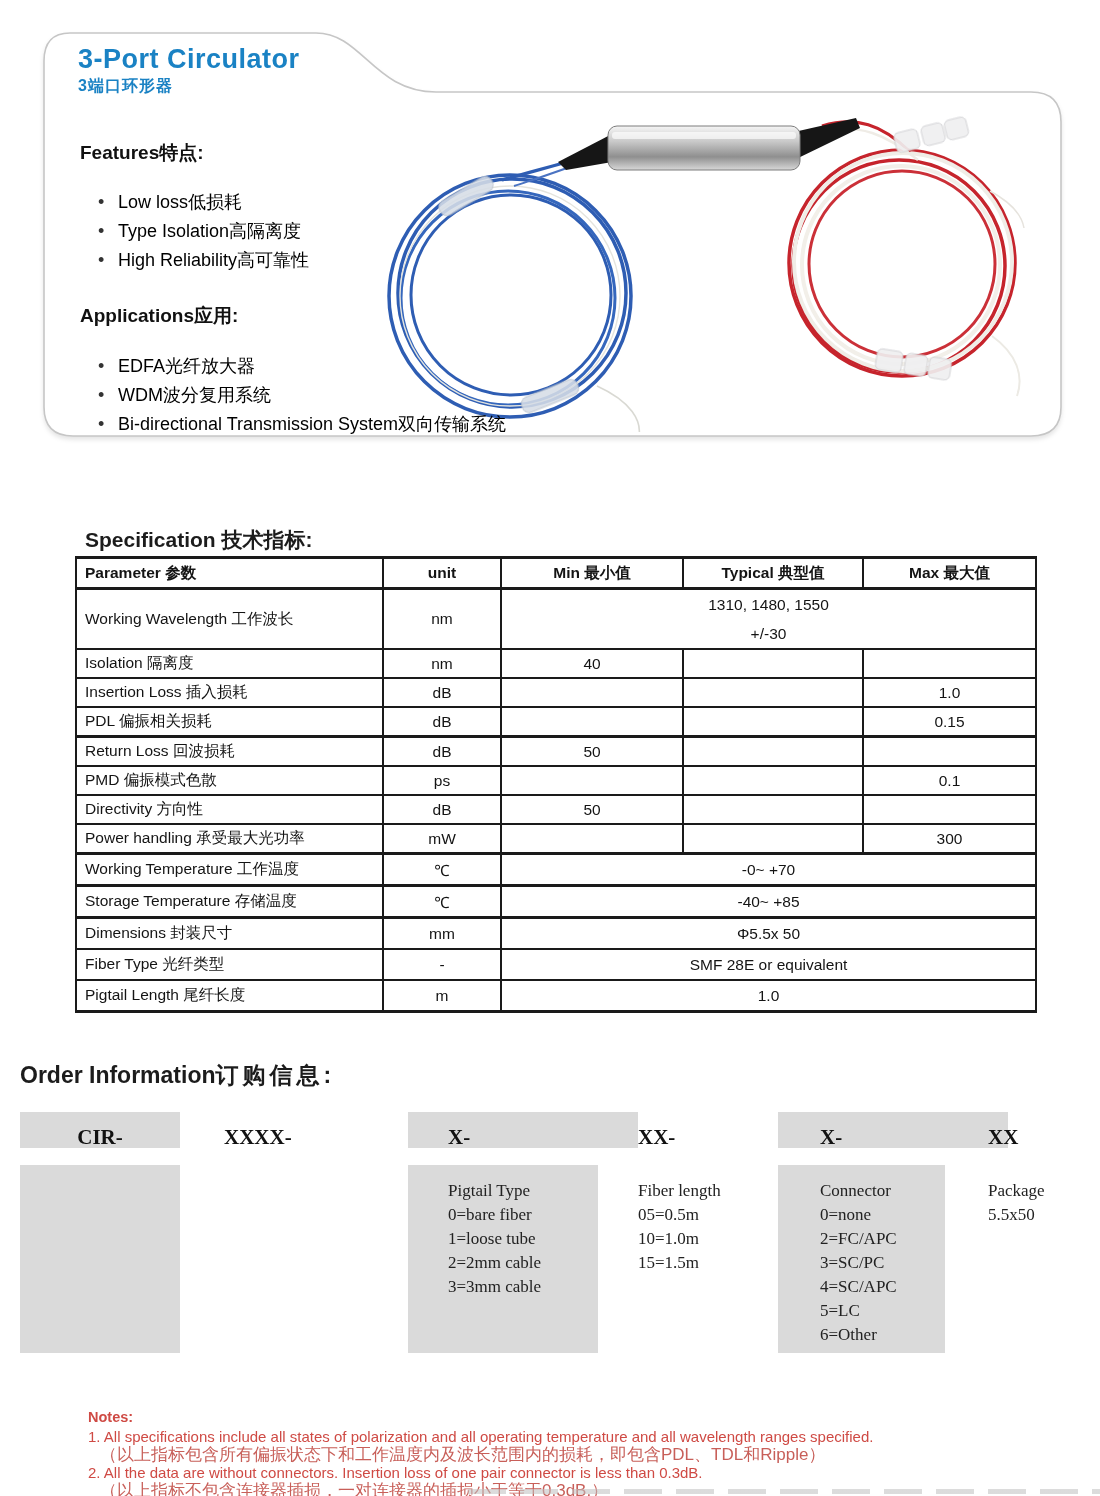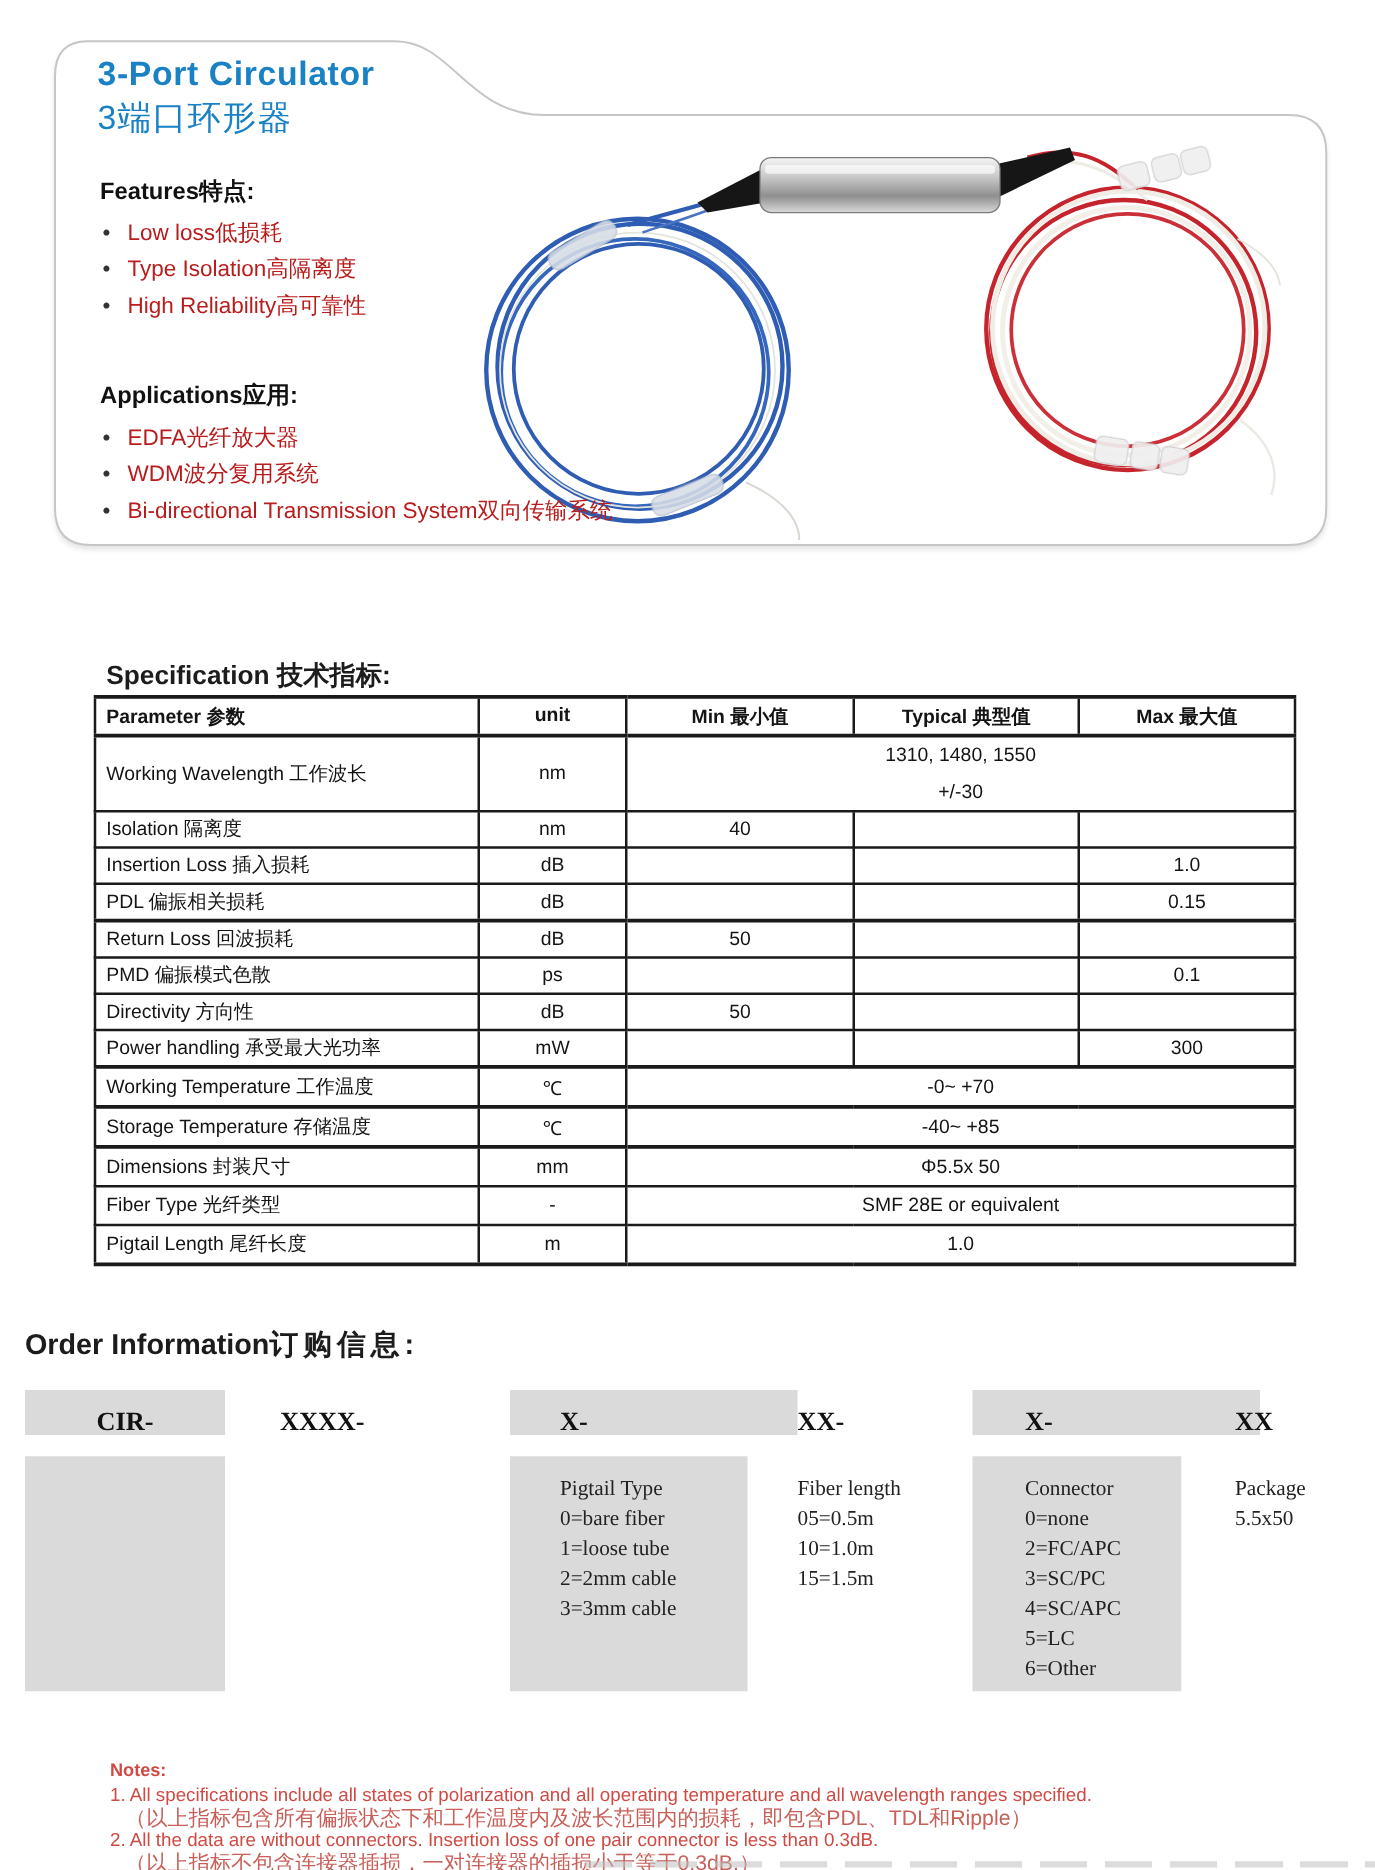--- a/index.html
+++ b/index.html
@@ -6,25 +6,25 @@
   body{
     width:1100px;height:1496px;position:relative;background:#ffffff;
     font-family:"Liberation Sans",sans-serif;color:#1c1c1c;overflow:hidden;
   }
   .abs{position:absolute;}
 
   
   #card-outline{position:absolute;left:0;top:0;width:1100px;height:470px;
     filter:drop-shadow(0 3px 2px rgba(0,0,0,.10));}
   .title-en{left:78px;top:44px;font-size:27px;font-weight:bold;letter-spacing:.5px;}
-  .title-cn{left:78px;top:76px;font-size:27px;font-weight:normal;letter-spacing:1px;}
+  .title-cn{left:78px;top:76px;font-size:16px;font-weight:bold;letter-spacing:1px;}
   .sec-head{font-size:19px;font-weight:bold;color:#111;}
   .feat-head{left:80px;top:140px;}
   .app-head{left:80px;top:303px;}
-  ul.plist{list-style:none;margin:0;padding:0;font-size:18px;color:#b91c1c;}
+  ul.plist{list-style:none;margin:16px;padding:0;font-size:18px;color:#000000;}
   ul.plist li{position:relative;padding-left:22px;line-height:29px;}
   ul.plist li::before{content:"•";position:absolute;left:2px;top:0;color:#333;}
   #features-list{left:80px;top:172px;}
   #applications-list{left:80px;top:336px;}
 
   
   #product-photo{left:362px;top:96px;width:706px;height:336px;}
 
   
   .spec-head{left:85px;top:526px;font-size:21px;font-weight:bold;}

